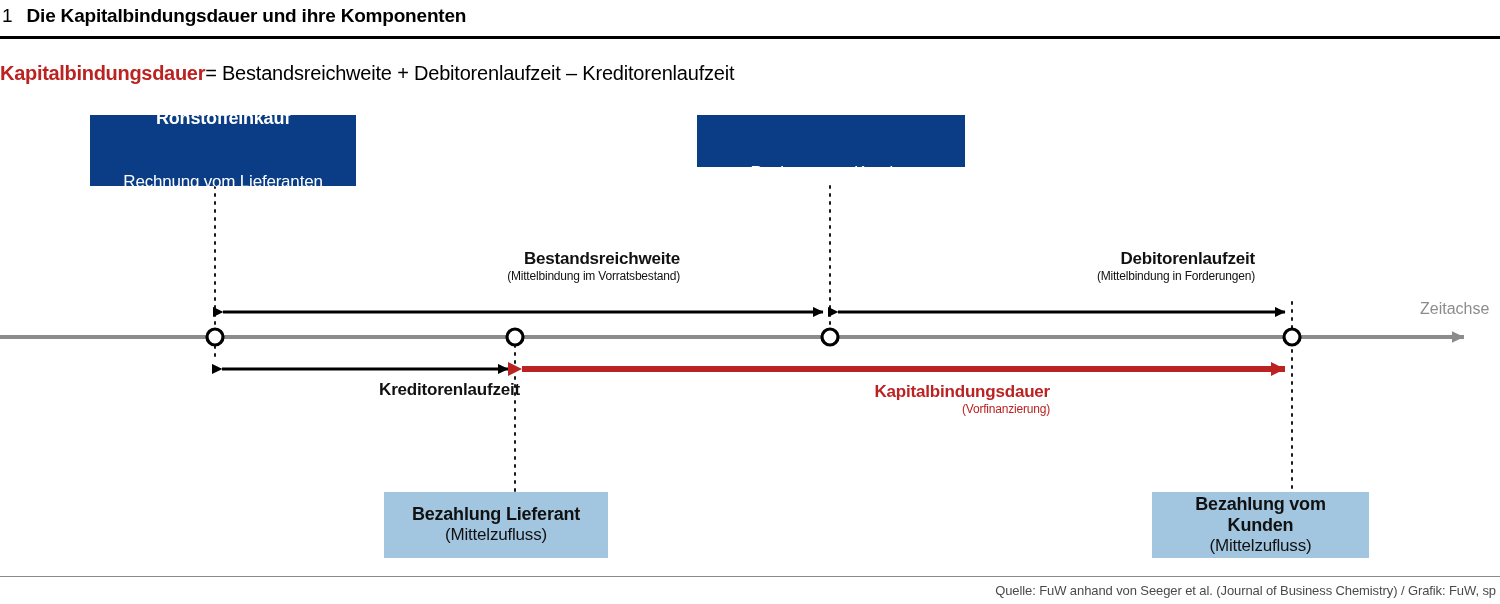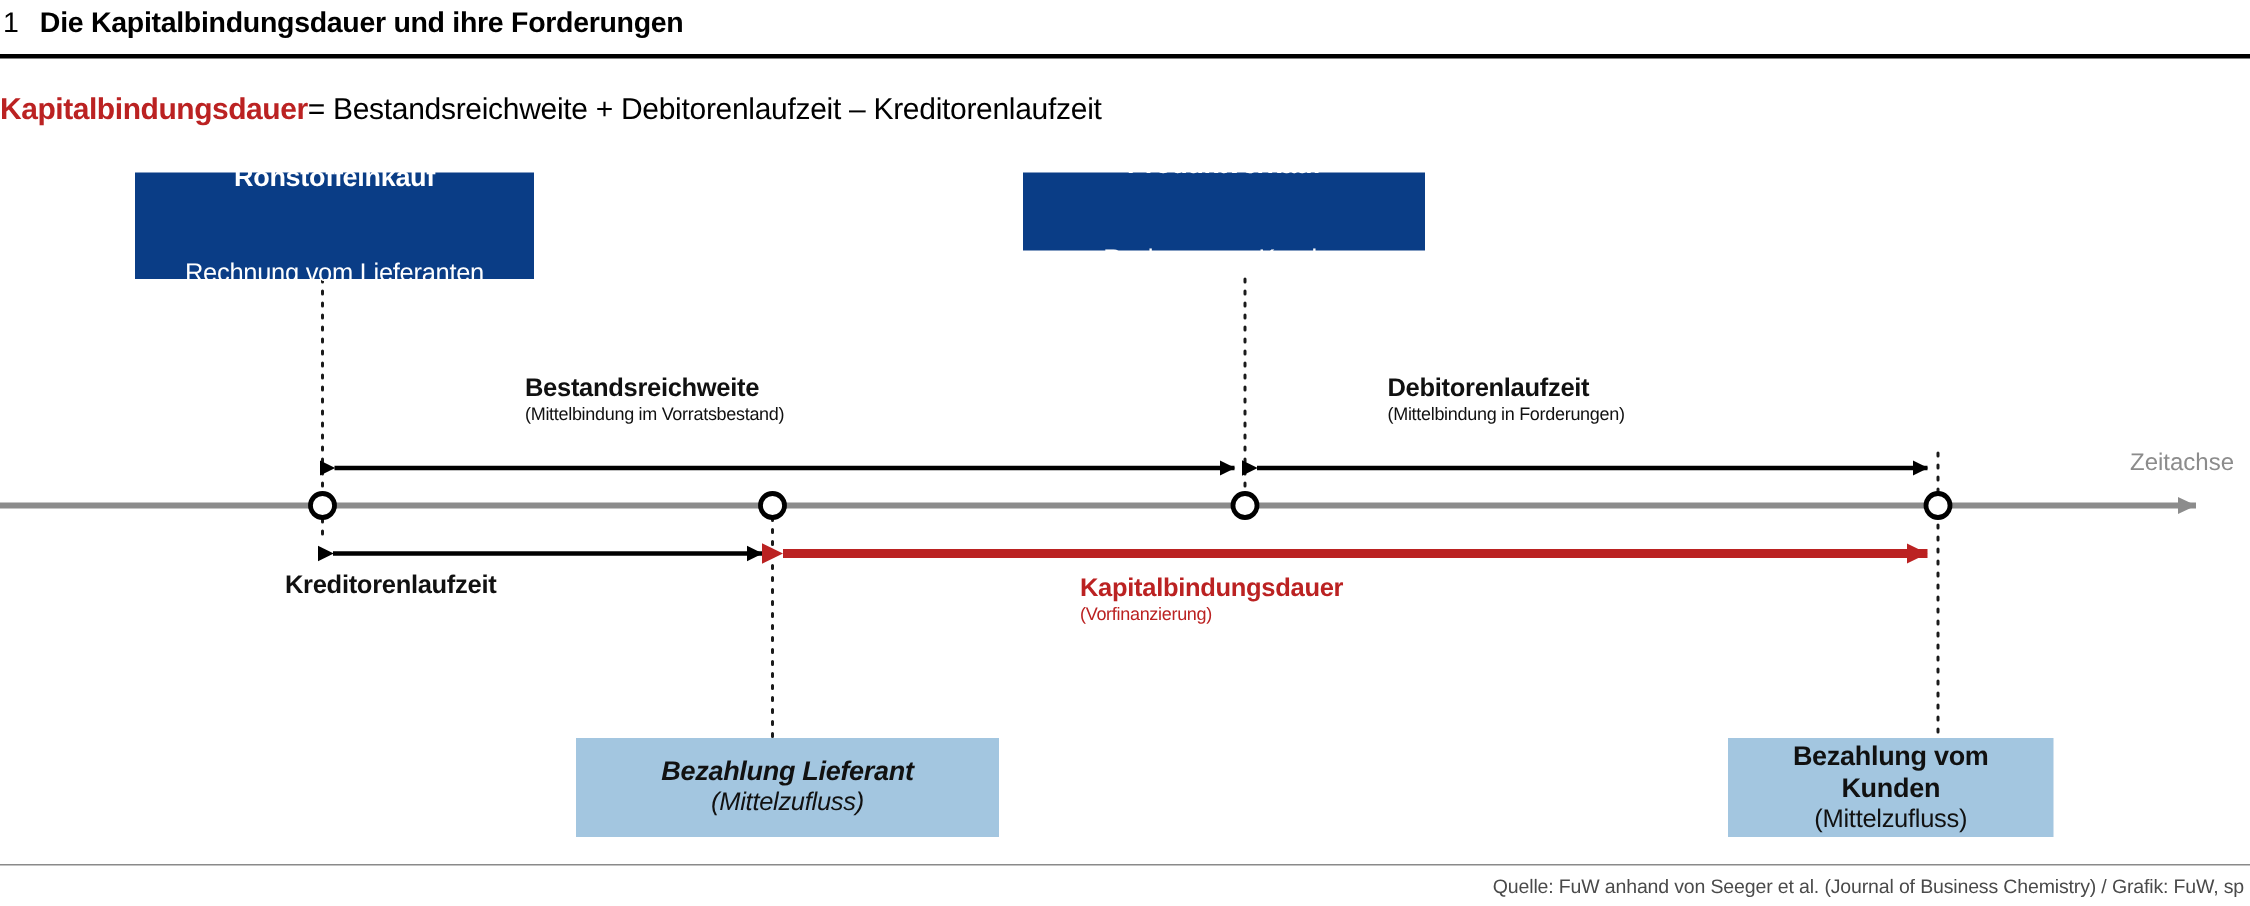--- a/index.html
+++ b/index.html
@@ -121,21 +121,21 @@
   .box-light .b-sub {
     font-size: 17px;
     font-weight: 400;
     line-height: 1.2;
     letter-spacing: -0.2px;
   }
 
   
   .seg-label {
     position: absolute;
-    text-align: left;
+    text-align: right;
     line-height: 1.25;
     white-space: nowrap;
   }
   .seg-label .s-title {
     display: block;
     font-size: 17px;
     font-weight: bold;
     color: #111;
     letter-spacing: -0.2px;
   }
@@ -183,21 +183,21 @@
     white-space: nowrap;
   }
 </style>
 </head>
 <body>
 
 <div id="page">
 
   <div class="header">
     <span class="header-num">1</span>
-    <span class="header-title">Die Kapitalbindungsdauer und ihre Forderungen</span>
+    <span class="header-title">Die Kapitalbindungsdauer und ihre Komponenten</span>
   </div>
   <div class="header-rule"></div>
 
   <div class="formula">
     <span class="kbd">Kapitalbindungsdauer</span><span class="rest">= Bestandsreichweite + Debitorenlaufzeit – Kreditorenlaufzeit</span>
   </div>
 
   <svg class="canvas" viewBox="0 0 1500 604">
     <defs>
       <marker id="ahBlackR" markerWidth="11" markerHeight="11" refX="10" refY="5.5" orient="auto" markerUnits="userSpaceOnUse">
@@ -244,21 +244,21 @@
       <line x1="222" y1="369" x2="508" y2="369" stroke="#000000" stroke-width="3" marker-start="url(#ahBlackL)" marker-end="url(#ahBlackR)"></line>
       <line x1="522" y1="369" x2="1285" y2="369" stroke="#bb2222" stroke-width="6" marker-start="url(#ahRedL)" marker-end="url(#ahRedR)"></line>
     </g>
   </svg>
 
   <div class="box-dark" style="left:90px; top:115px; width:266px; height:71px;">
     <span class="b-title">Rohstoffeinkauf</span>
     <span class="b-sub">Rechnung vom Lieferanten</span>
   </div>
 
-  <div class="box-dark" style="left:682px; top:115px; width:268px; height:52px;">
+  <div class="box-dark" style="left:697px; top:115px; width:268px; height:52px;">
     <span class="b-title">Produktverkauf</span>
     <span class="b-sub">Rechnung an Kunden</span>
   </div>
 
   <div class="seg-label" style="left:350px; top:248px; width:330px;">
     <span class="s-title">Bestandsreichweite</span>
     <span class="s-sub">(Mittelbindung im Vorratsbestand)</span>
   </div>
 
   <div class="seg-label" style="left:925px; top:248px; width:330px;">
@@ -270,21 +270,21 @@
     <span class="s-title">Kreditorenlaufzeit</span>
   </div>
 
   <div class="seg-label red" style="left:720px; top:381px; width:330px;">
     <span class="s-title">Kapitalbindungsdauer</span>
     <span class="s-sub">(Vorfinanzierung)</span>
   </div>
 
   <div class="axis-caption" style="left:1420px; top:300px;">Zeitachse</div>
 
-  <div class="box-light" style="left:384px; top:492px; width:282px; height:66px;font-style:italic;">
+  <div class="box-light" style="left:384px; top:492px; width:224px; height:66px;">
     <span class="b-title">Bezahlung Lieferant</span>
     <span class="b-sub">(Mittelzufluss)</span>
   </div>
 
   <div class="box-light" style="left:1152px; top:492px; width:217px; height:66px;">
     <span class="b-title">Bezahlung vom Kunden</span>
     <span class="b-sub">(Mittelzufluss)</span>
   </div>
 
   <div class="footer-rule"></div>

